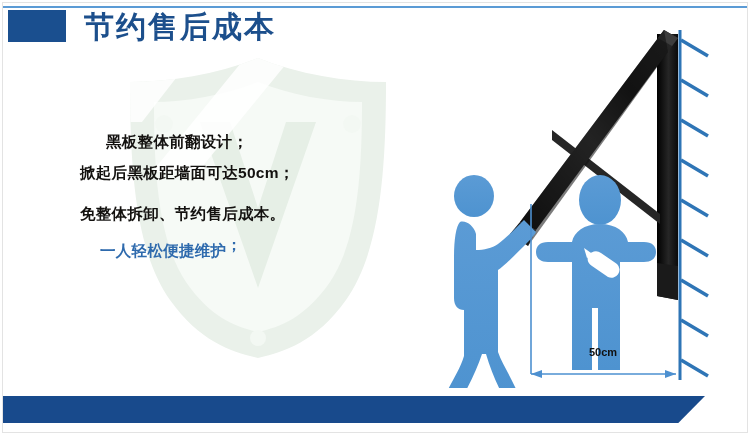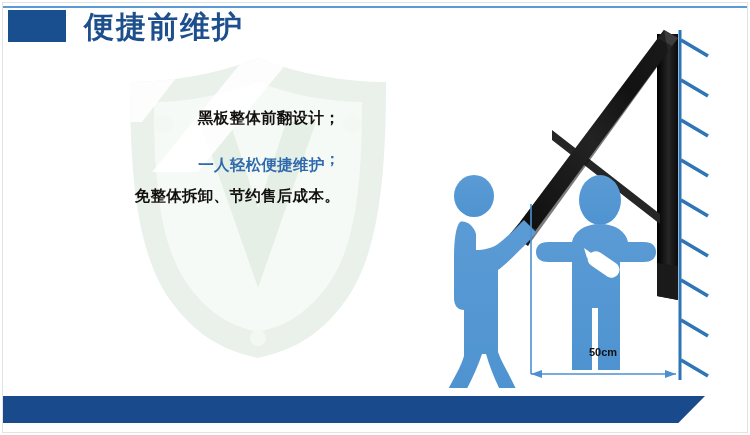--- a/index.html
+++ b/index.html
@@ -73,23 +73,23 @@
     width: 300px;
     height: 310px;
     opacity: 1;
     pointer-events: none;
   }
 
   
   .text-block {
     position: absolute;
     left: 80px;
-    top: 102px;
+    top: 126px;
     width: 260px;
-    text-align: right;
+    text-align: left;
   }
   .text-line {
     font-size: 15.5px;
     font-weight: bold;
     line-height: 31px;
     color: #13110f;
     white-space: nowrap;
     letter-spacing: 0.3px;
   }
   .text-line.l1 { padding-left: 26px; }
@@ -128,21 +128,21 @@
 </style>
 </head>
 <body>
 
 <div id="slide">
 
   <div class="frame-border"></div>
   <div class="top-rule"></div>
 
   <div class="header-block"></div>
-  <div class="header-title">便捷前维护</div>
+  <div class="header-title">节约售后成本</div>
 
   <div class="watermark">
     <svg width="300" height="310" viewBox="0 0 300 310" xmlns="http://www.w3.org/2000/svg">
       <defs>
         <clipPath id="shieldclip">
           <path d="M150 6 C110 22 62 30 22 30 C22 120 28 200 62 248
                    C92 290 124 300 150 306 C176 300 208 290 238 248
                    C272 200 278 120 278 30 C238 30 190 22 150 6 Z"></path>
         </clipPath>
       </defs>
@@ -165,23 +165,24 @@
       </g>
 
       <circle cx="244" cy="72" r="9" fill="#f3f8f3"></circle>
       <circle cx="150" cy="286" r="8" fill="#f3f8f3"></circle>
       <circle cx="56" cy="72" r="9" fill="#f3f8f3"></circle>
     </svg>
   </div>
 
   <div class="text-block">
     <div class="text-line l1">黑板整体前翻设计；</div>
+    <div class="text-line l2">掀起后黑板距墙面可达50cm；</div>
     <div class="text-line spacer"></div>
+    <div class="text-line l4">免整体拆卸、节约售后成本。</div>
     <div class="text-line l3"><span>一人轻松便捷维护</span><span class="semi">；</span></div>
-    <div class="text-line l4">免整体拆卸、节约售后成本。</div>
   </div>
 
   <div class="illustration">
     <svg width="295" height="380" viewBox="0 0 295 380" xmlns="http://www.w3.org/2000/svg">
       <defs>
         <linearGradient id="boardFace" x1="0" y1="1" x2="1" y2="0">
           <stop offset="0%" stop-color="#0c0c0c"></stop>
           <stop offset="45%" stop-color="#3a3a3a"></stop>
           <stop offset="70%" stop-color="#151515"></stop>
           <stop offset="100%" stop-color="#2a2a2a"></stop>

